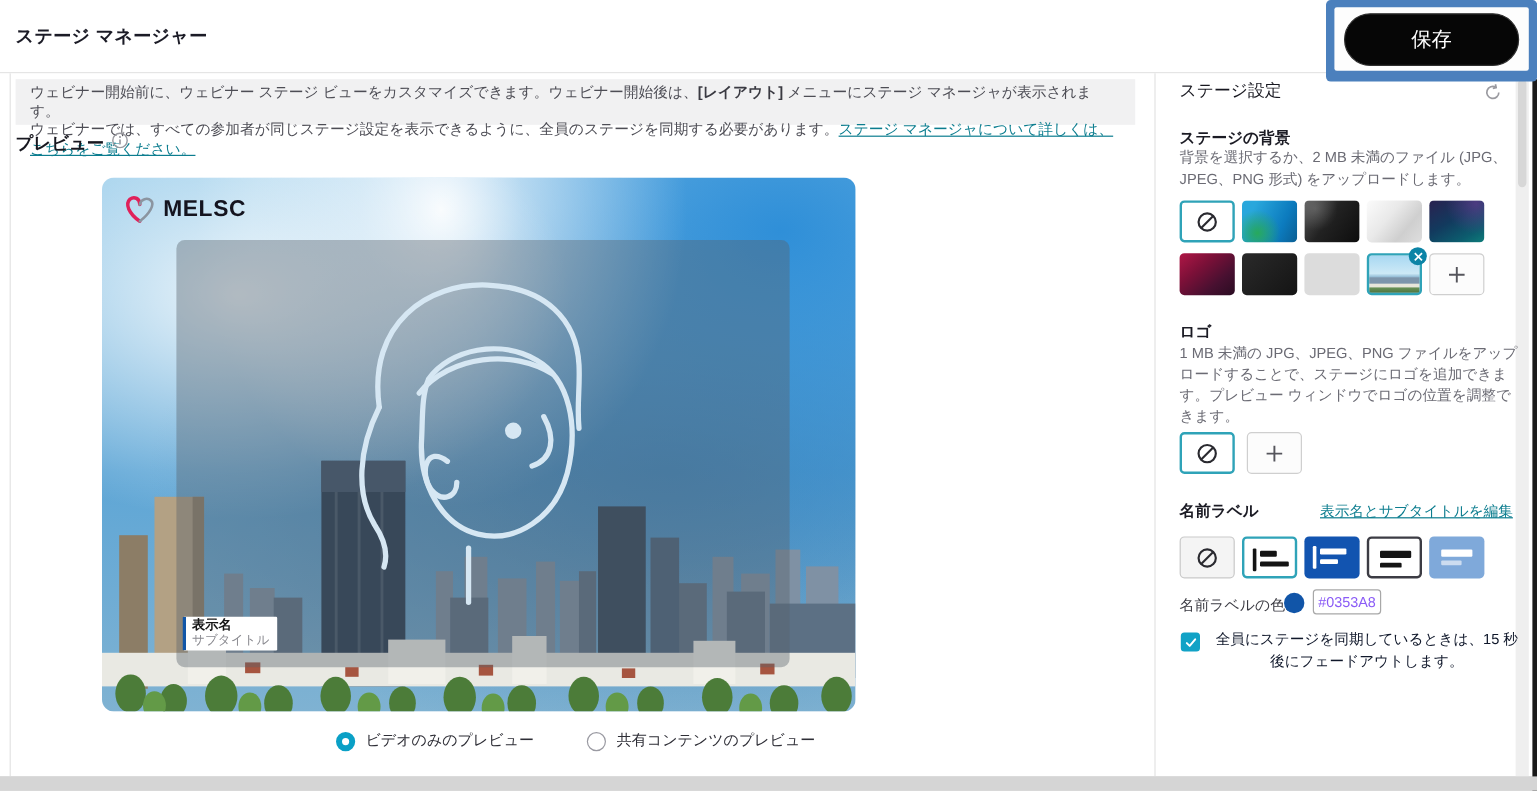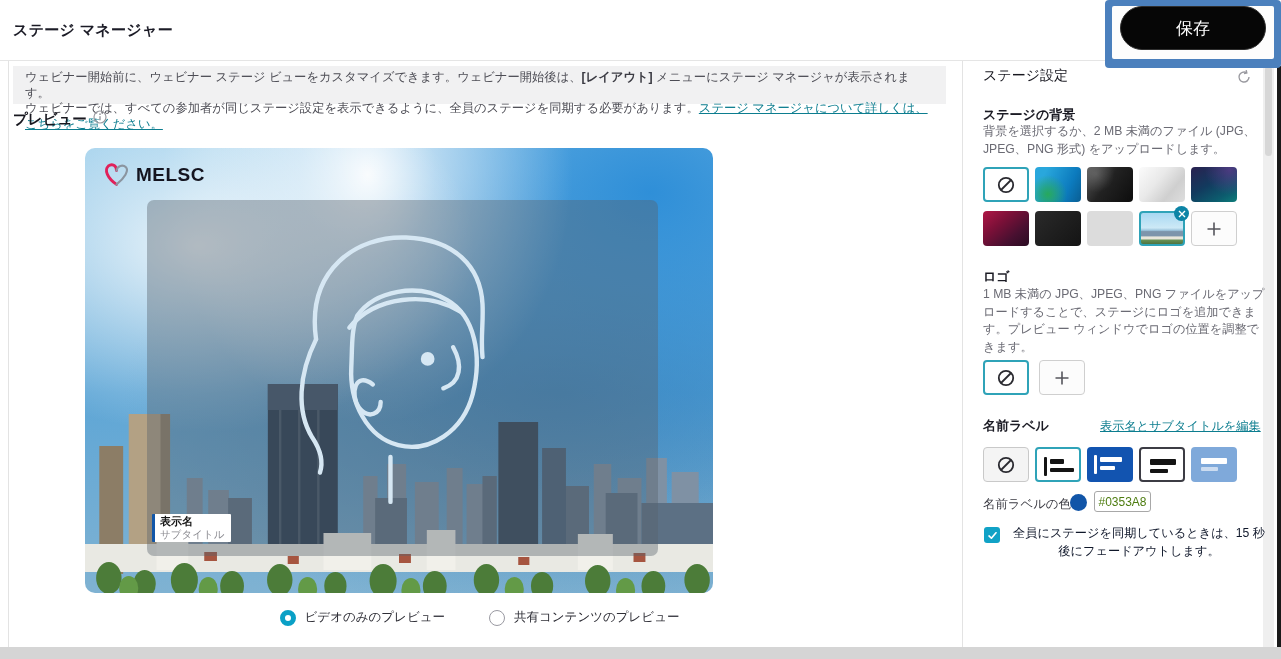--- a/index.html
+++ b/index.html
@@ -17,21 +17,21 @@
   .left-border { left:8px; top:61px; width:1px; height:586px; background:#e3e3e3; }
   .divider-v { left:962px; top:61px; width:1px; height:586px; background:#e3e3e3; }
   .scroll-track { left:1263px; top:61px; width:11px; height:586px; background:#efefef; }
   .scroll-thumb { left:1265px; top:66px; width:7px; height:90px; background:#d7d7d7; border-radius:4px; }
   .right-edge { left:1277px; top:66px; width:4px; height:593px; background:#1a1a1a; }
   .bottom-strip { left:0; top:647px; width:1281px; height:12px; background:#d5d5d5; }
 
   
   .save-highlight { left:1105px; top:0; width:176px; height:68px; background:#4b80bd; border-radius:4px; z-index:10; }
   .save-inner { position:absolute; left:7px; top:6px; right:7px; bottom:9px; background:#fdfdfd; border-radius:2px;
-                display:flex; justify-content:center; }
+                display:flex; align-items:center; justify-content:center; }
   .save-btn { width:146px; height:44px; border-radius:23px; background:#060606; border:1px solid #2e2e2e;
               color:#fff; font-size:17px; display:flex; align-items:center; justify-content:center; cursor:pointer;
               font-family:inherit; }
 
   
   .banner { left:13px; top:66px; width:933px; height:38px; background:#f1f1f2; padding:4px 12px 0 12px;
             font-size:12.3px; line-height:15.5px; color:#4d4d55; }
   .banner b { color:#3a3a42; }
   .banner a, .link { color:#0c7d8f; text-decoration:underline; cursor:pointer; }
 
@@ -82,21 +82,21 @@
              background:#0c84a6; display:flex; align-items:center; justify-content:center; cursor:pointer; }
   .plus-thumb { background:#fcfcfc; display:flex; align-items:center; justify-content:center; }
 
   .nl-style { position:absolute; width:46px; height:35px; border-radius:4px; cursor:pointer; }
   .bars { position:absolute; left:7px; top:8px; right:7px; bottom:8px; }
   .bar { position:absolute; border-radius:1px; }
 
   .color-row-label { left:983px; top:496px; font-size:12.4px; color:#3a3a42; }
   .color-swatch { left:1070px; top:494px; width:17px; height:17px; border-radius:50%; background:#1155a8; cursor:pointer; }
   .color-field { left:1094px; top:491px; width:57px; height:21px; border:1px solid #a8a8a8; border-radius:3px;
-                 font-size:12px; color:#4d7c0f; display:flex; align-items:center; justify-content:center; background:#fff; cursor:text; }
+                 font-size:12px; color:#8b5cf6; display:flex; align-items:center; justify-content:center; background:#fff; cursor:text; }
 
   .checkbox { left:984px; top:527px; width:16px; height:16px; border-radius:3px; background:#11a2c6; cursor:pointer;
               display:flex; align-items:center; justify-content:center; }
   .checkbox-label { left:1008px; top:525px; width:262px; font-size:12.2px; line-height:17.5px; color:#0f172a;text-align:center; }
 </style>
 </head>
 <body>
 
 <div class="abs page-bg"></div>
 

